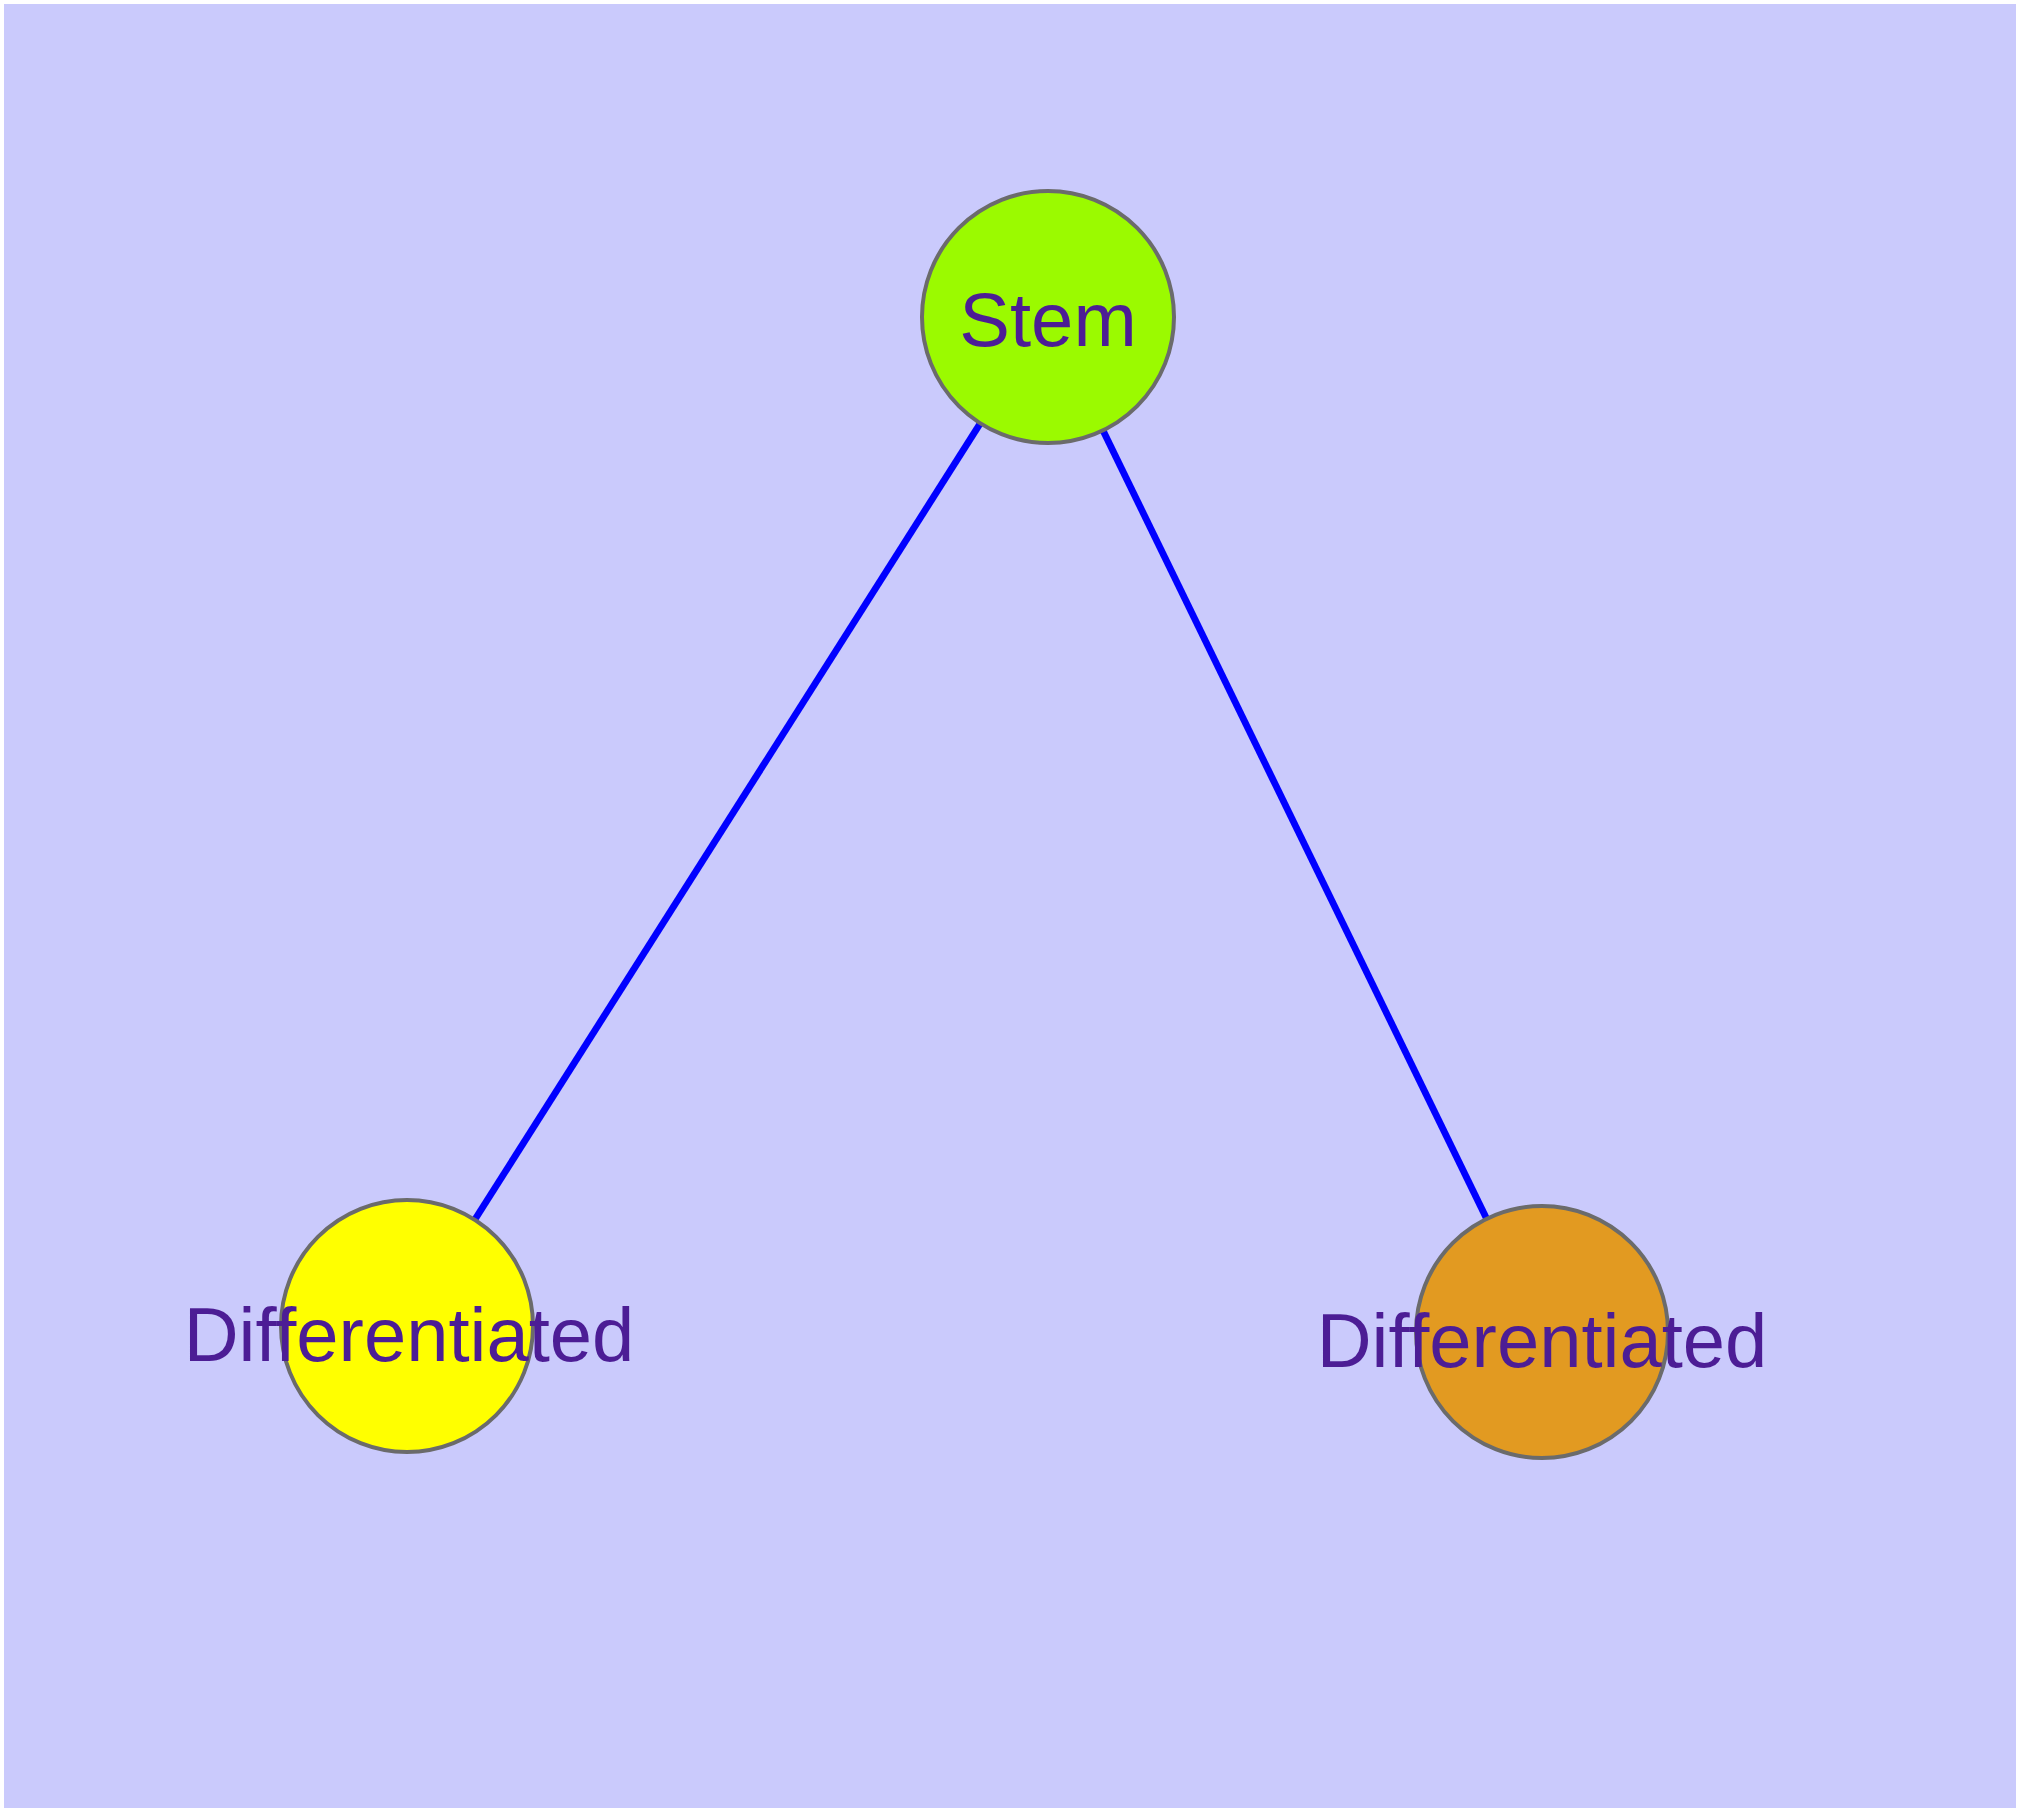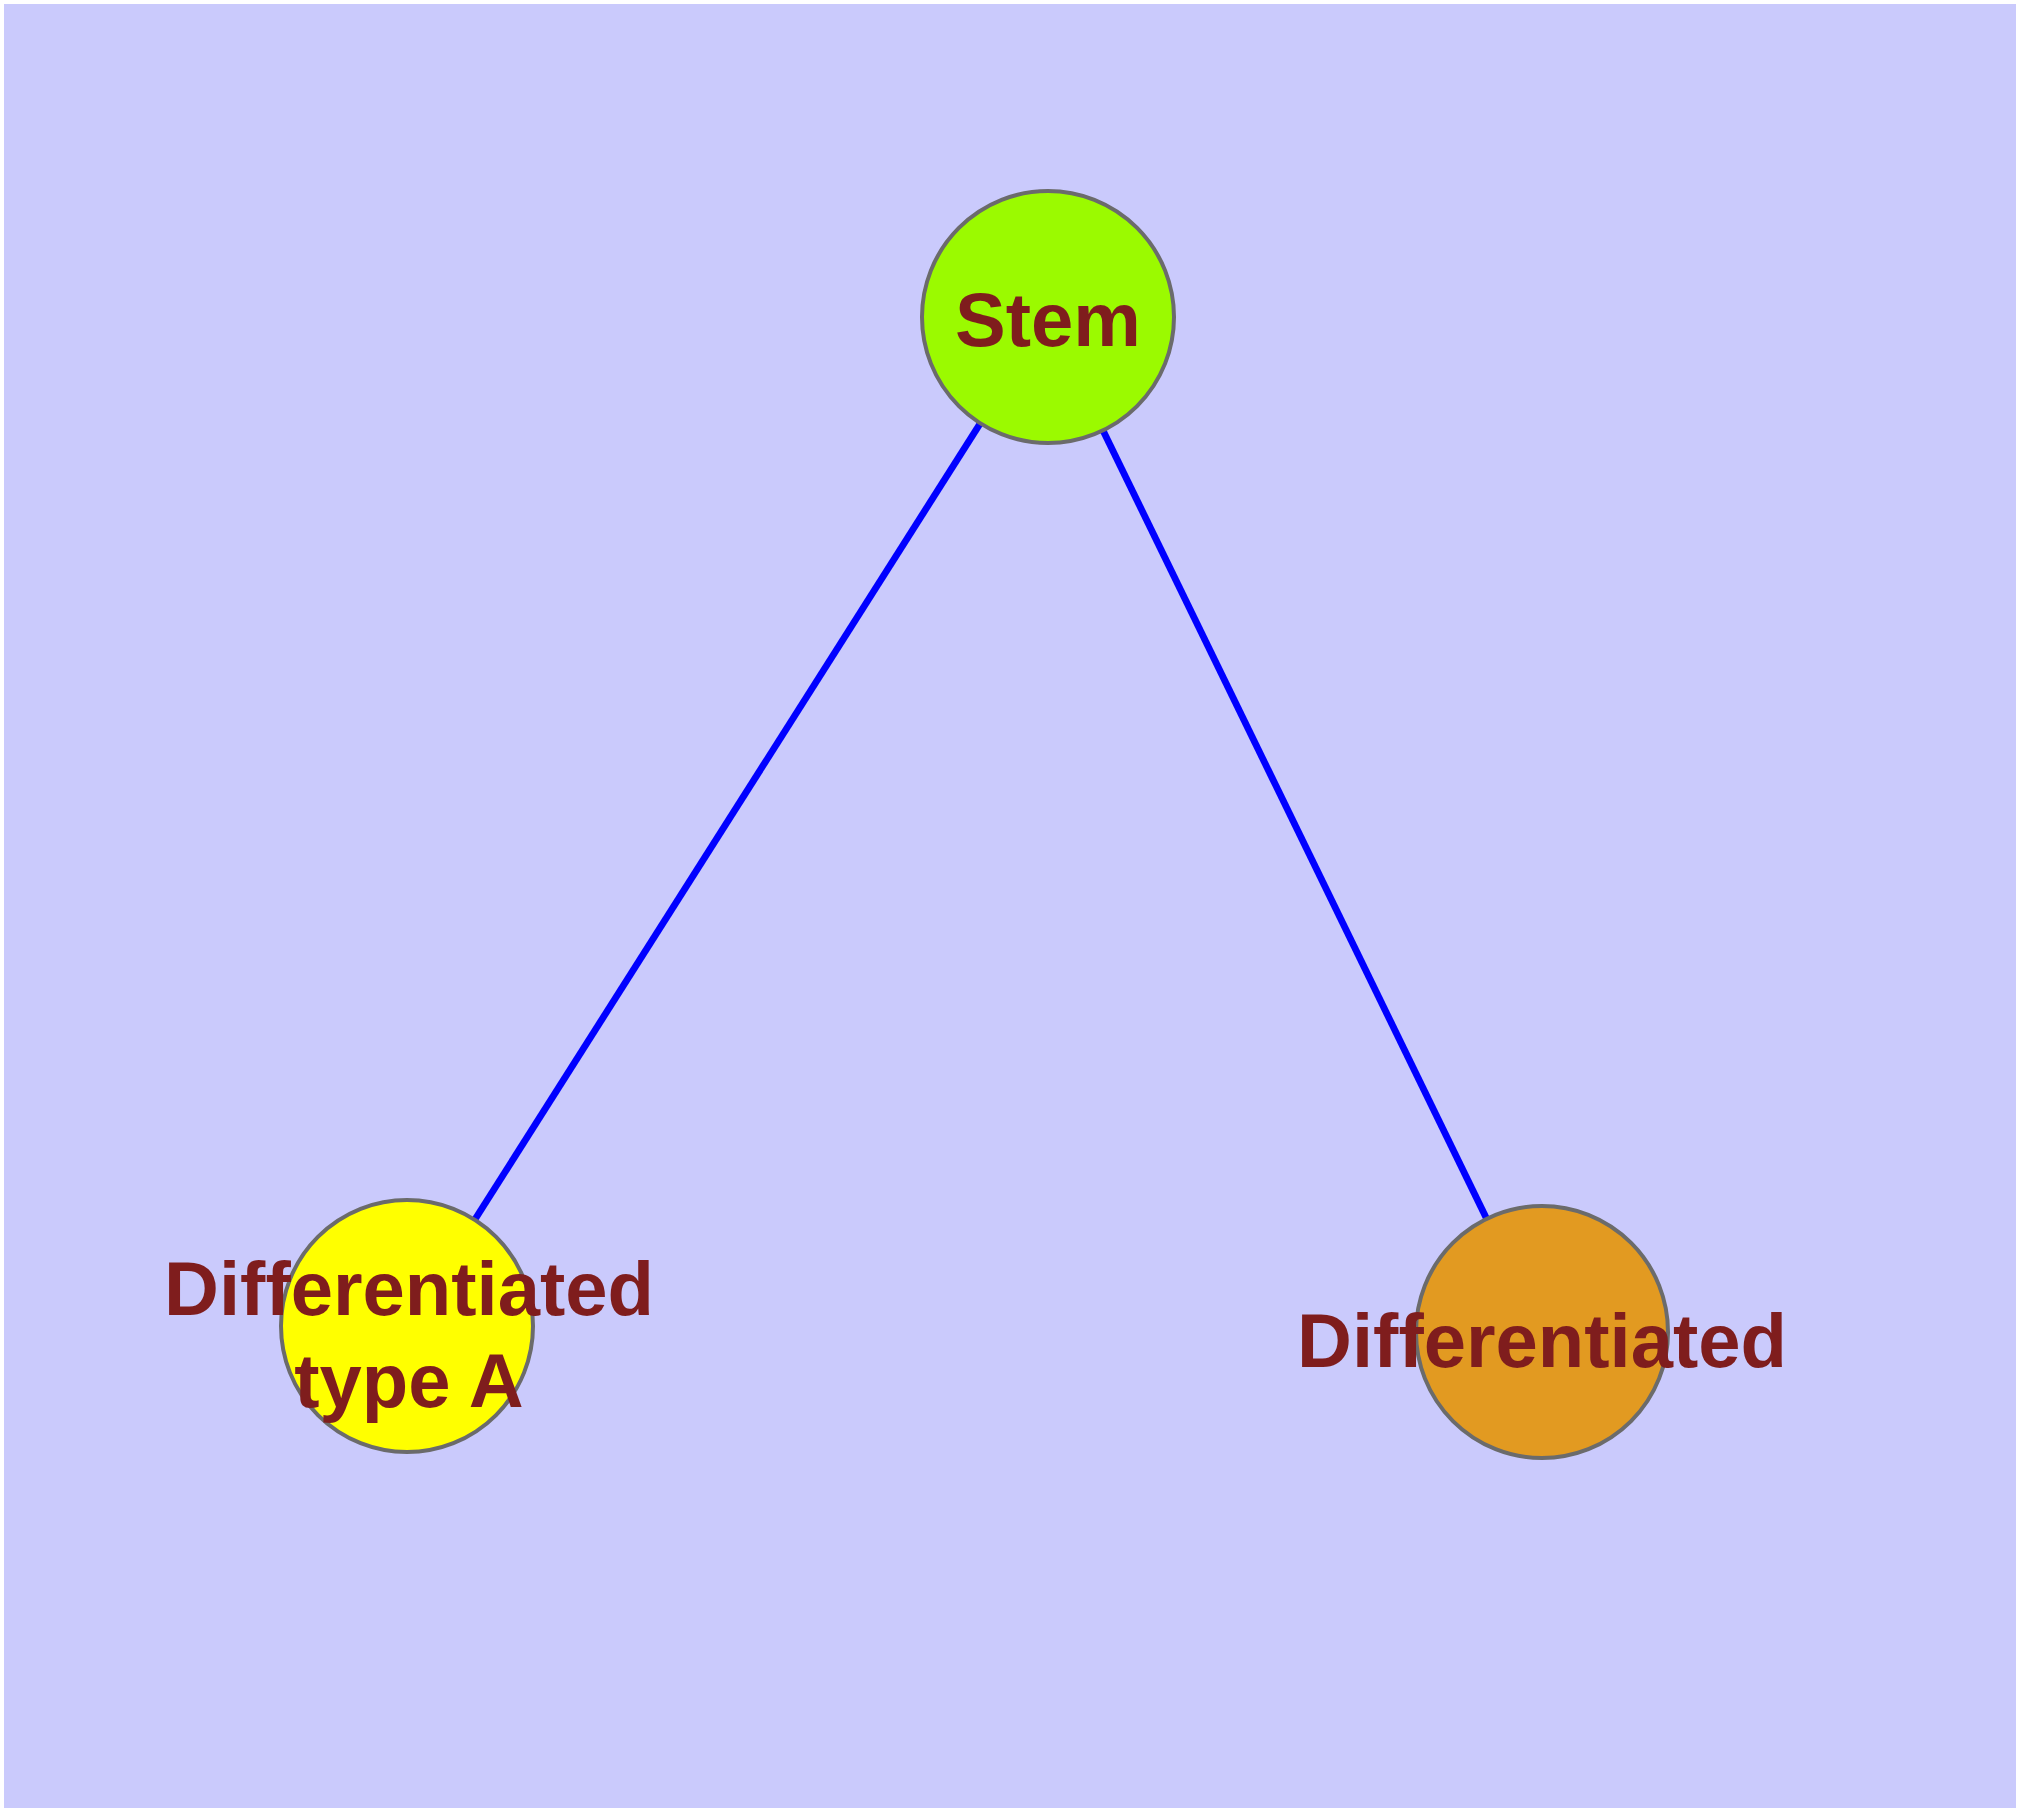--- a/index.html
+++ b/index.html
@@ -38,25 +38,24 @@
     border-radius: 50%;
     transform: translate(-50%, -50%);
     z-index: 2;
   }
   .node-stem   { left: 1048px; top: 317px;  }
   .node-type-a { left: 407px;  top: 1326px; }
   .node-type-b { left: 1542px; top: 1332px; }
   .node-label {
     position: absolute;
     transform: translate(-50%, -50%);
-    font-weight: bold;
+    font-weight: normal;
     font-size: 76px;
     line-height: 92px;
-    color: #7f1d1d;
-    text-align: center;
+    color: #4c1d95;
     white-space: nowrap;
     z-index: 3;
   }
   .label-stem   { left: 1048px; top: 320px;  }
   .label-type-a { left: 409px;  top: 1335px; }
   .label-type-b { left: 1542px; top: 1341px; }
 </style>
 </head>
 <body>
 
@@ -73,20 +72,19 @@
   <div class="node node-type-a" style="background-color: rgb(255, 255, 0); border-color: rgb(107, 107, 107);"></div>
 
   <div class="node node-type-b" style="background-color: rgb(226, 154, 33); border-color: rgb(107, 107, 107);"></div>
 
   <div class="node-label label-stem">
     <div>Stem</div>
   </div>
 
   <div class="node-label label-type-a">
     <div>Differentiated</div>
-    <div>type A</div>
   </div>
 
   <div class="node-label label-type-b">
     <div>Differentiated</div>
   </div>
 </div>
 
 
 </body></html>

